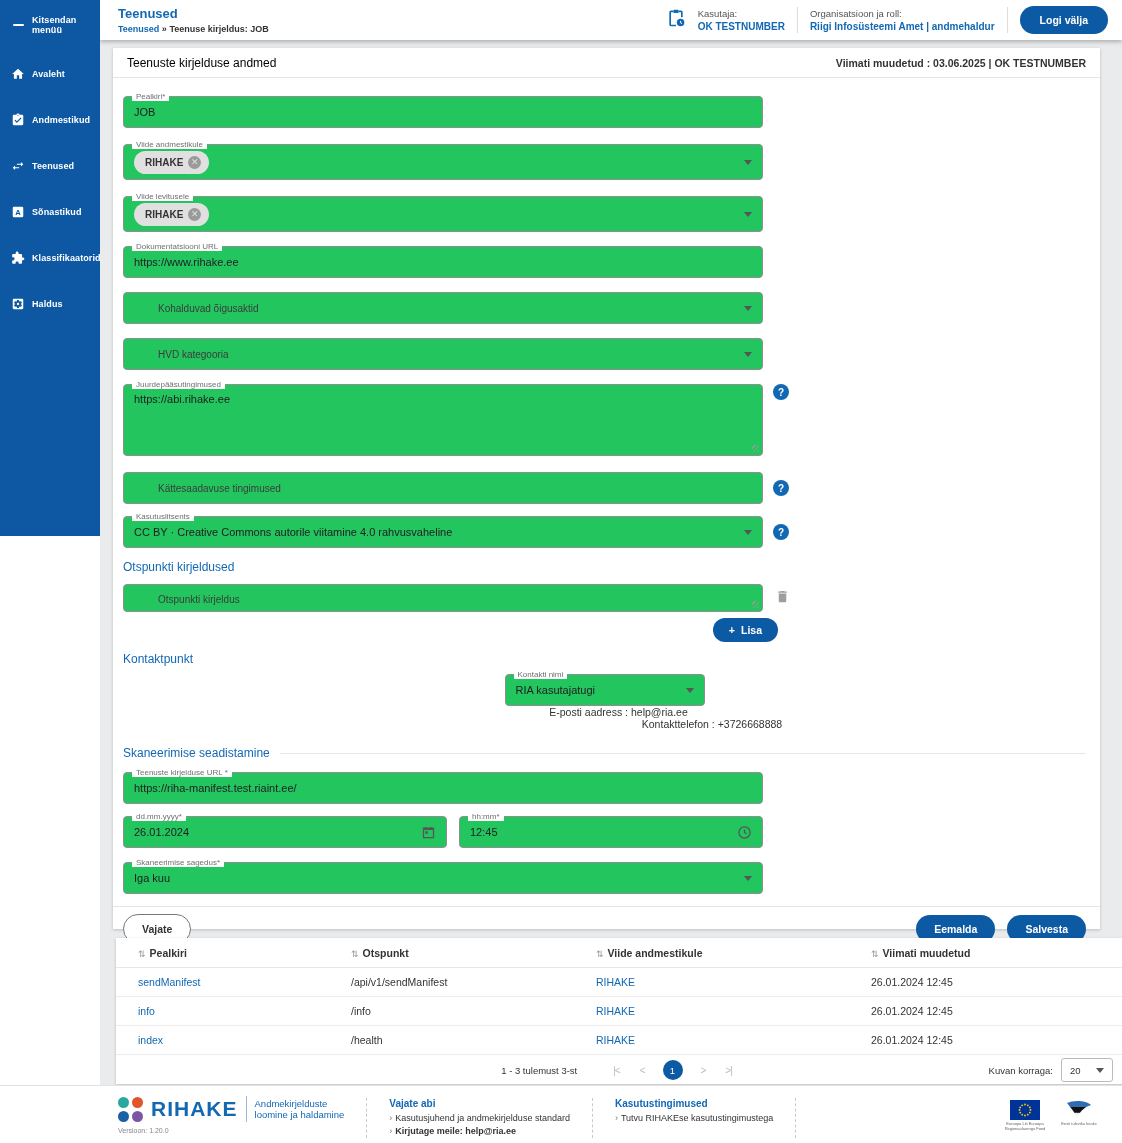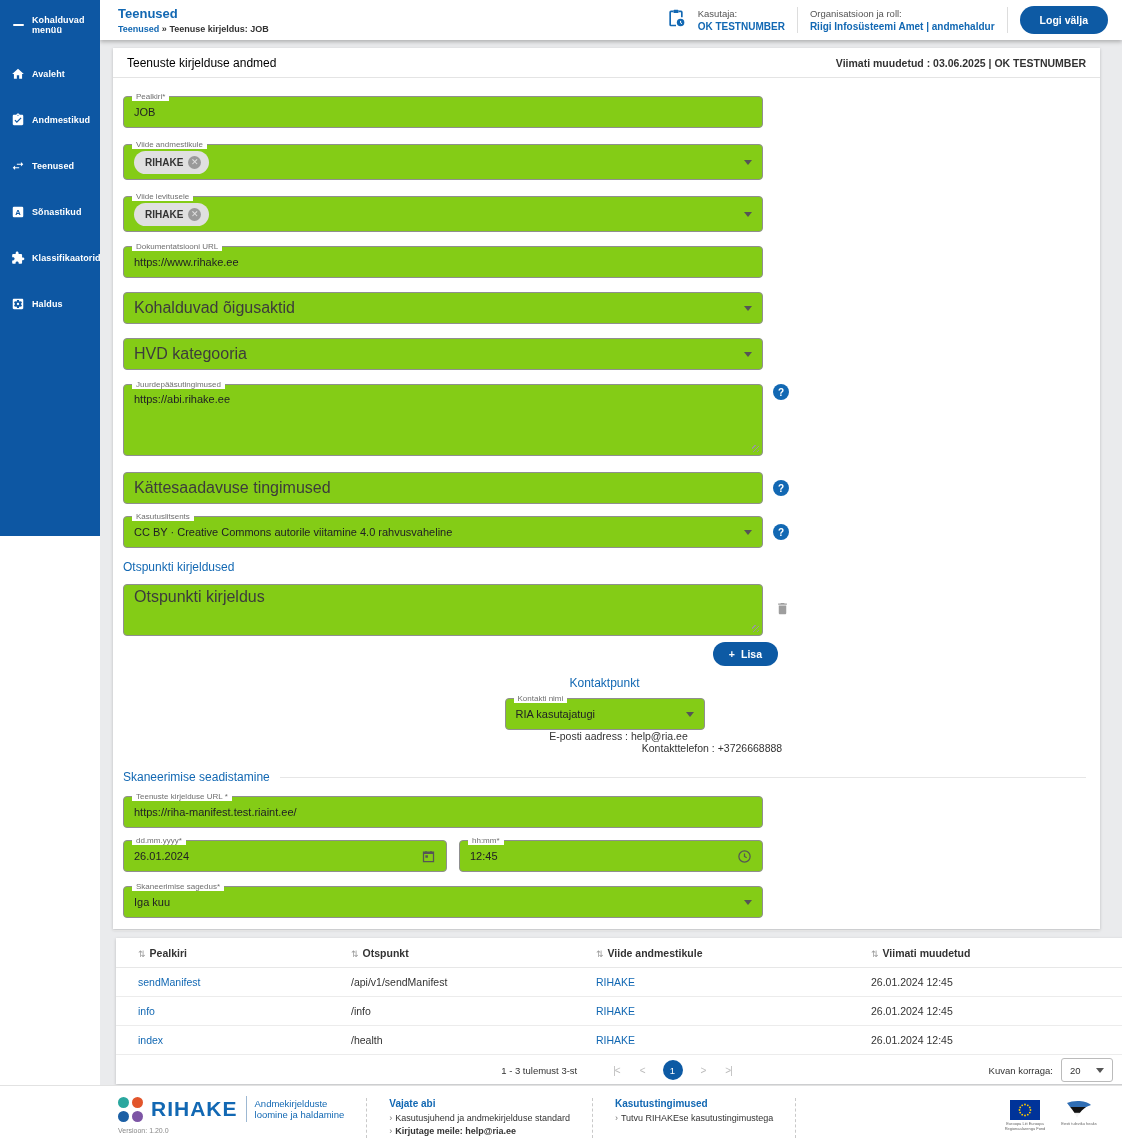--- a/index.html
+++ b/index.html
@@ -30,28 +30,28 @@
   .content-bg { position:absolute; left:100px; top:40px; width:1022px; height:1045px; background:#eaebed; }
 
   
   .form-card { position:absolute; left:113px; top:48px; width:987px; height:881px; background:#fff; box-shadow:0 1px 3px rgba(0,0,0,.2); z-index:2; }
   .card-head { height:30px; display:flex; align-items:center; padding:0 14px; border-bottom:1px solid #e4e4e4; }
   .card-head .ch-title { font-size:12px; color:#000000; font-weight:400; }
   .card-head .ch-right { margin-left:auto; font-size:10.5px; font-weight:700; color:#333; }
   .form-body { padding:10px 14px 0 10px; }
 
   .fieldwrap { display:flex; align-items:center; }
-  .ofield { position:relative; width:640px; height:32px; border:1px solid #8f8f8f; border-radius:4px; background:#84cc16;
+  .ofield { position:relative; width:640px; height:32px; border:1px solid #8f8f8f; border-radius:4px; background:#22c55e;
             display:flex; align-items:center; padding:0 10px; }
   .ofield.tall { height:36px; }
   .ofield.area { height:72px; align-items:flex-start; padding-top:8px; }
-  .ofield.area.small { height:52px; padding-top:3px;text-align:right; }
+  .ofield.area.small { height:28px; padding-top:9px;text-align:right; }
   .flabel { position:absolute; top:-5px; left:8px; background:#fff; padding:0 4px; font-size:8px; color:#6f6f6f; line-height:9px; }
   .fvalue { font-size:11px; color:#202124; }
-  .fplace { font-size:16px; color:#3c3c3c; }
+  .fplace { font-size:10px; color:#3c3c3c;margin-left:24px; }
   .caret { margin-left:auto; width:0; height:0; border-left:4px solid transparent; border-right:4px solid transparent; border-top:5px solid #555; }
   .chip { display:inline-flex; align-items:center; gap:5px; background:#e0e0e0; border-radius:13px; padding:5px 8px 5px 11px; }
   .chip .chip-txt { font-size:10px; font-weight:700; color:#333; }
   .chip .chip-x { width:13px; height:13px; border-radius:50%; background:#9a9a9a; color:#e0e0e0; font-size:9px; line-height:13px; text-align:center; cursor:pointer; }
   .help-ico { width:16px; height:16px; border-radius:50%; background:#1268b3; color:#fff; font-size:10px; font-weight:700;
               display:flex; align-items:center; justify-content:center; margin-left:10px; cursor:pointer; flex:0 0 16px; }
   .resize-h { position:absolute; right:3px; bottom:3px; width:7px; height:7px;
               background:repeating-linear-gradient(135deg, transparent 0 2px, #999 2px 3px); }
   .sec-head { font-size:12px; color:#1268b3; margin-top:12px; }
   .sec-head.lined { display:flex; align-items:center; gap:10px; }
@@ -119,21 +119,21 @@
 
 <div class="page">
 
   <div class="content-bg"></div>
 
   <nav class="sidebar">
     <div class="side-item">
       <span class="s-ico">
           <span class="minus-bar"></span>
         </span>
-      <span class="s-lbl">Kohalduvad menüü</span>
+      <span class="s-lbl">Kitsendan menüü</span>
     </div>
     <div class="side-item" style="margin-top:14px;">
       <span class="s-ico">
         <svg width="14" height="14" viewBox="0 0 24 24">
             <path fill="#fff" d="M10 20v-6h4v6h5v-8h3L12 3 2 12h3v8z"></path>
           </svg>
       </span>
       <span class="s-lbl">Avaleht</span>
     </div>
     <div class="side-item" style="margin-top:14px;">
@@ -295,21 +295,21 @@
         </span>
       </div>
 
       <div class="lisa-row">
         <button class="lisa-btn">
           <span>+</span>
           <span>Lisa</span>
         </button>
       </div>
 
-      <div class="sec-head" style="margin-top:10px;text-align:center;">Kontaktpunkt</div>
+      <div class="sec-head" style="margin-top:10px;">Kontaktpunkt</div>
 
       <div class="kontakt-row">
         <div class="ofield">
           <span class="flabel">Kontakti nimi</span>
           <span class="fvalue">RIA kasutajatugi</span>
           <span class="caret"></span>
         </div>
         <span class="k-text k-email">E-posti aadress : help@ria.ee</span>
         <span class="k-text k-phone">Kontakttelefon : +3726668888</span>
       </div>

